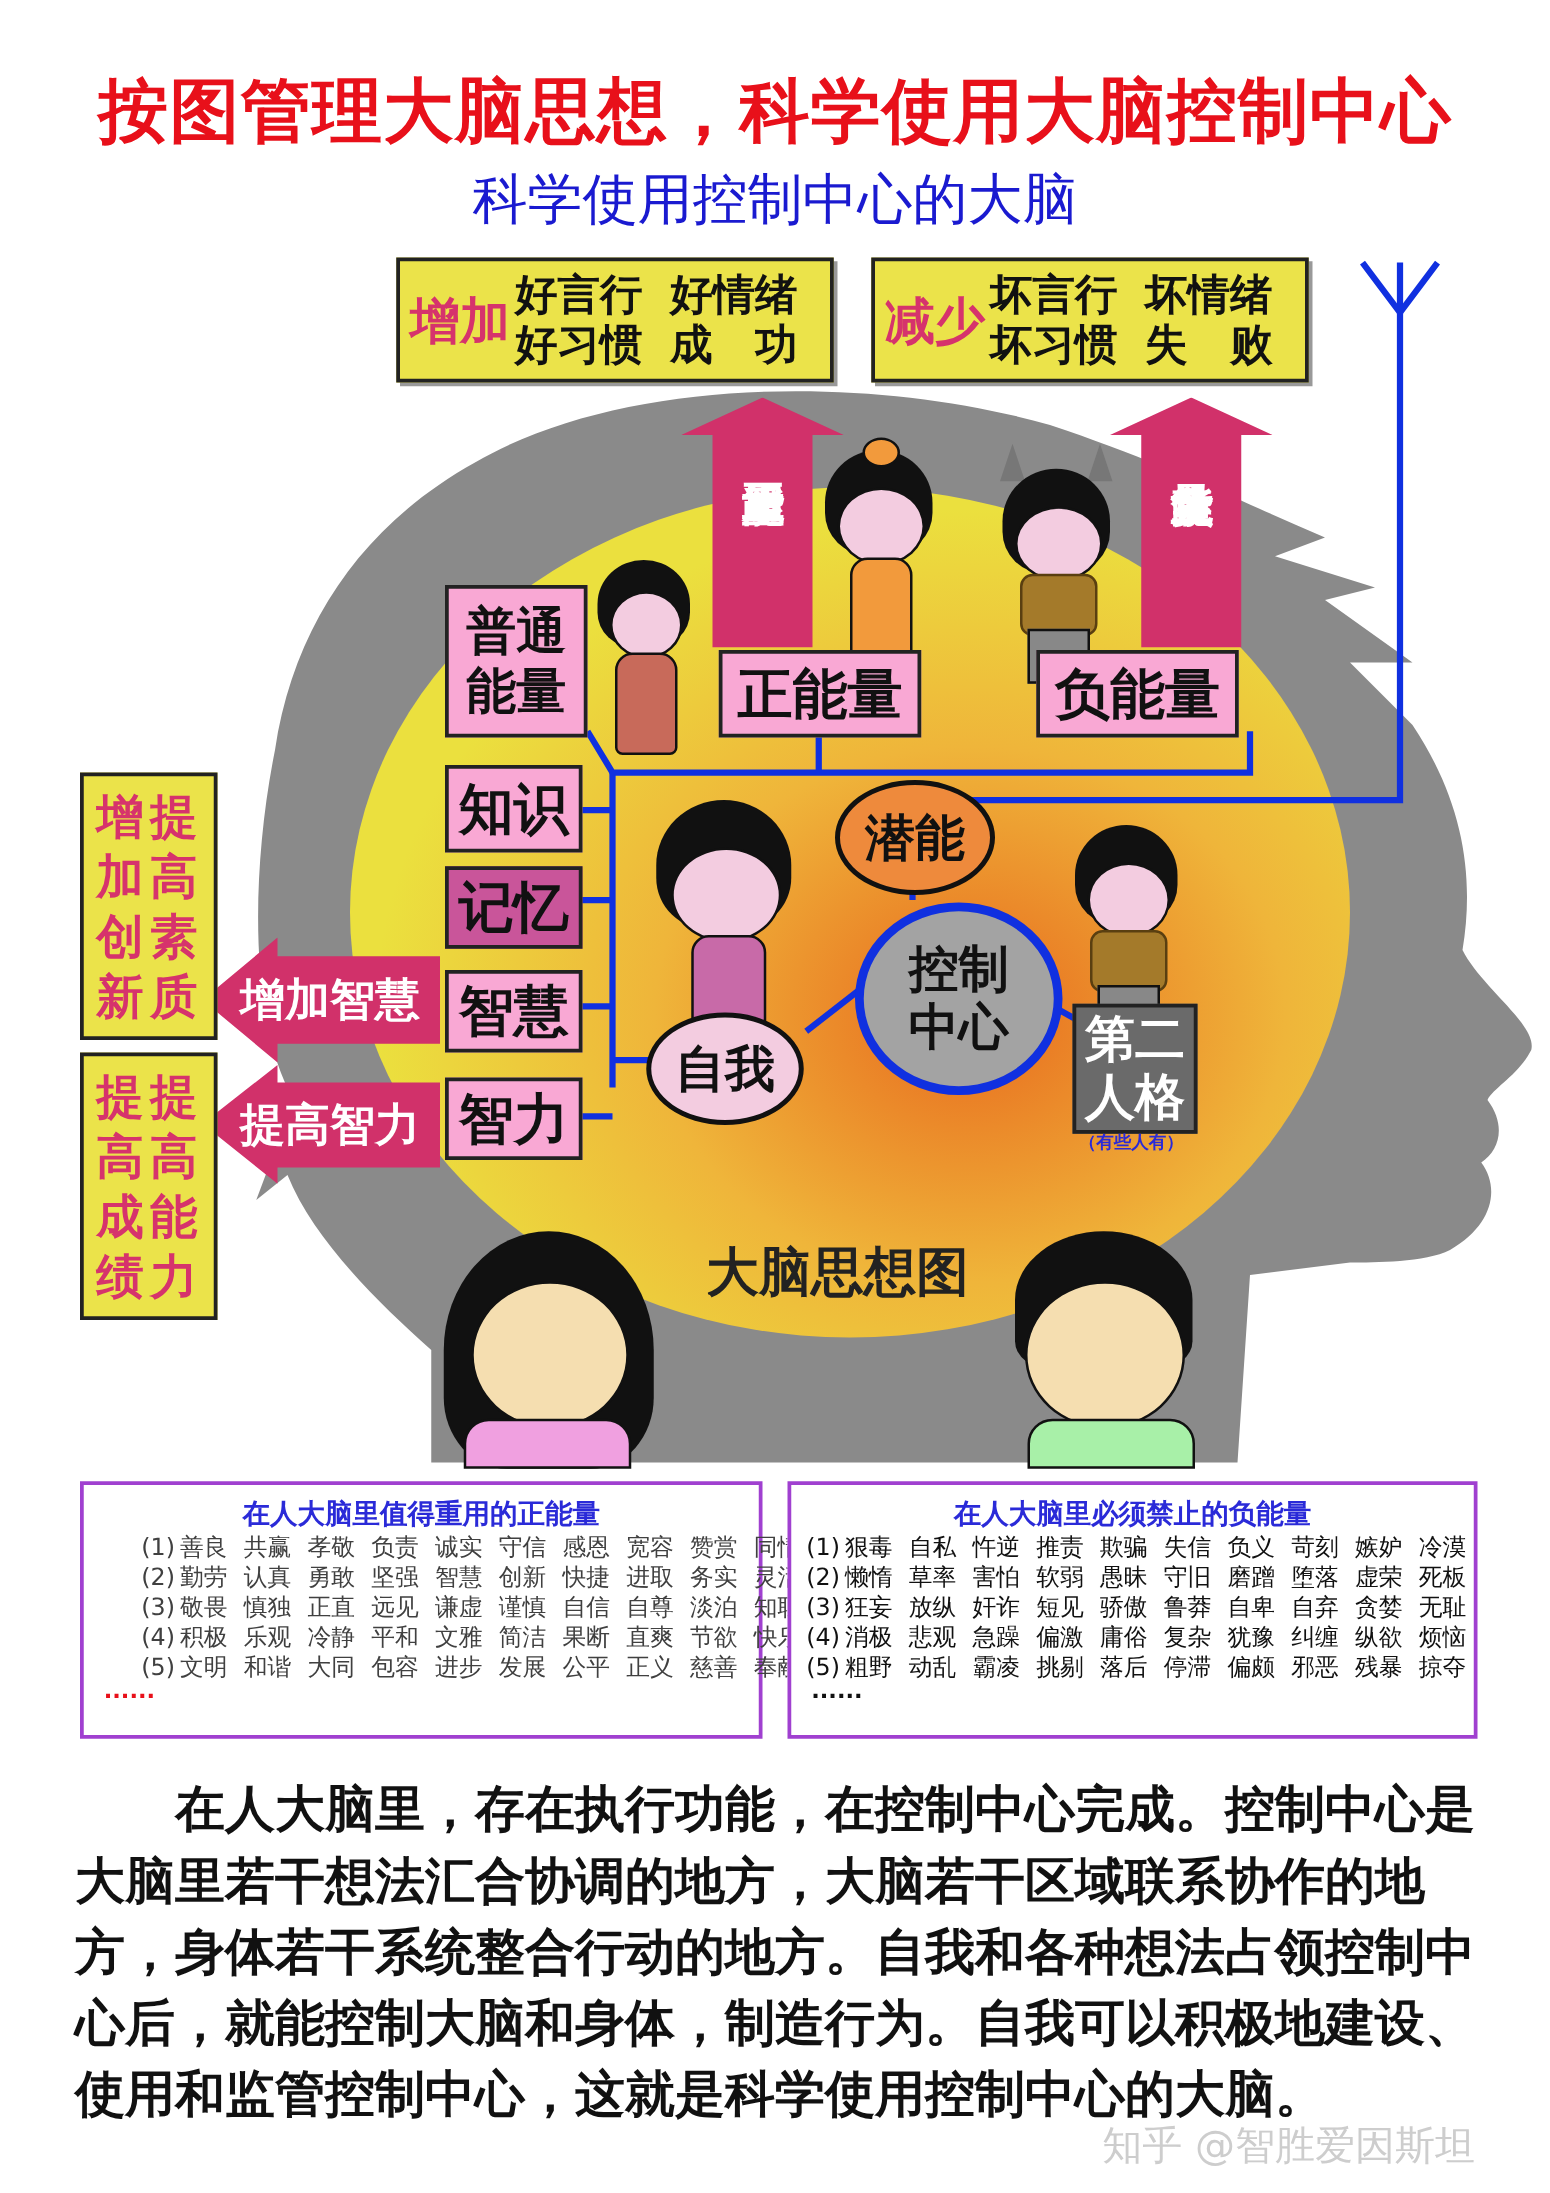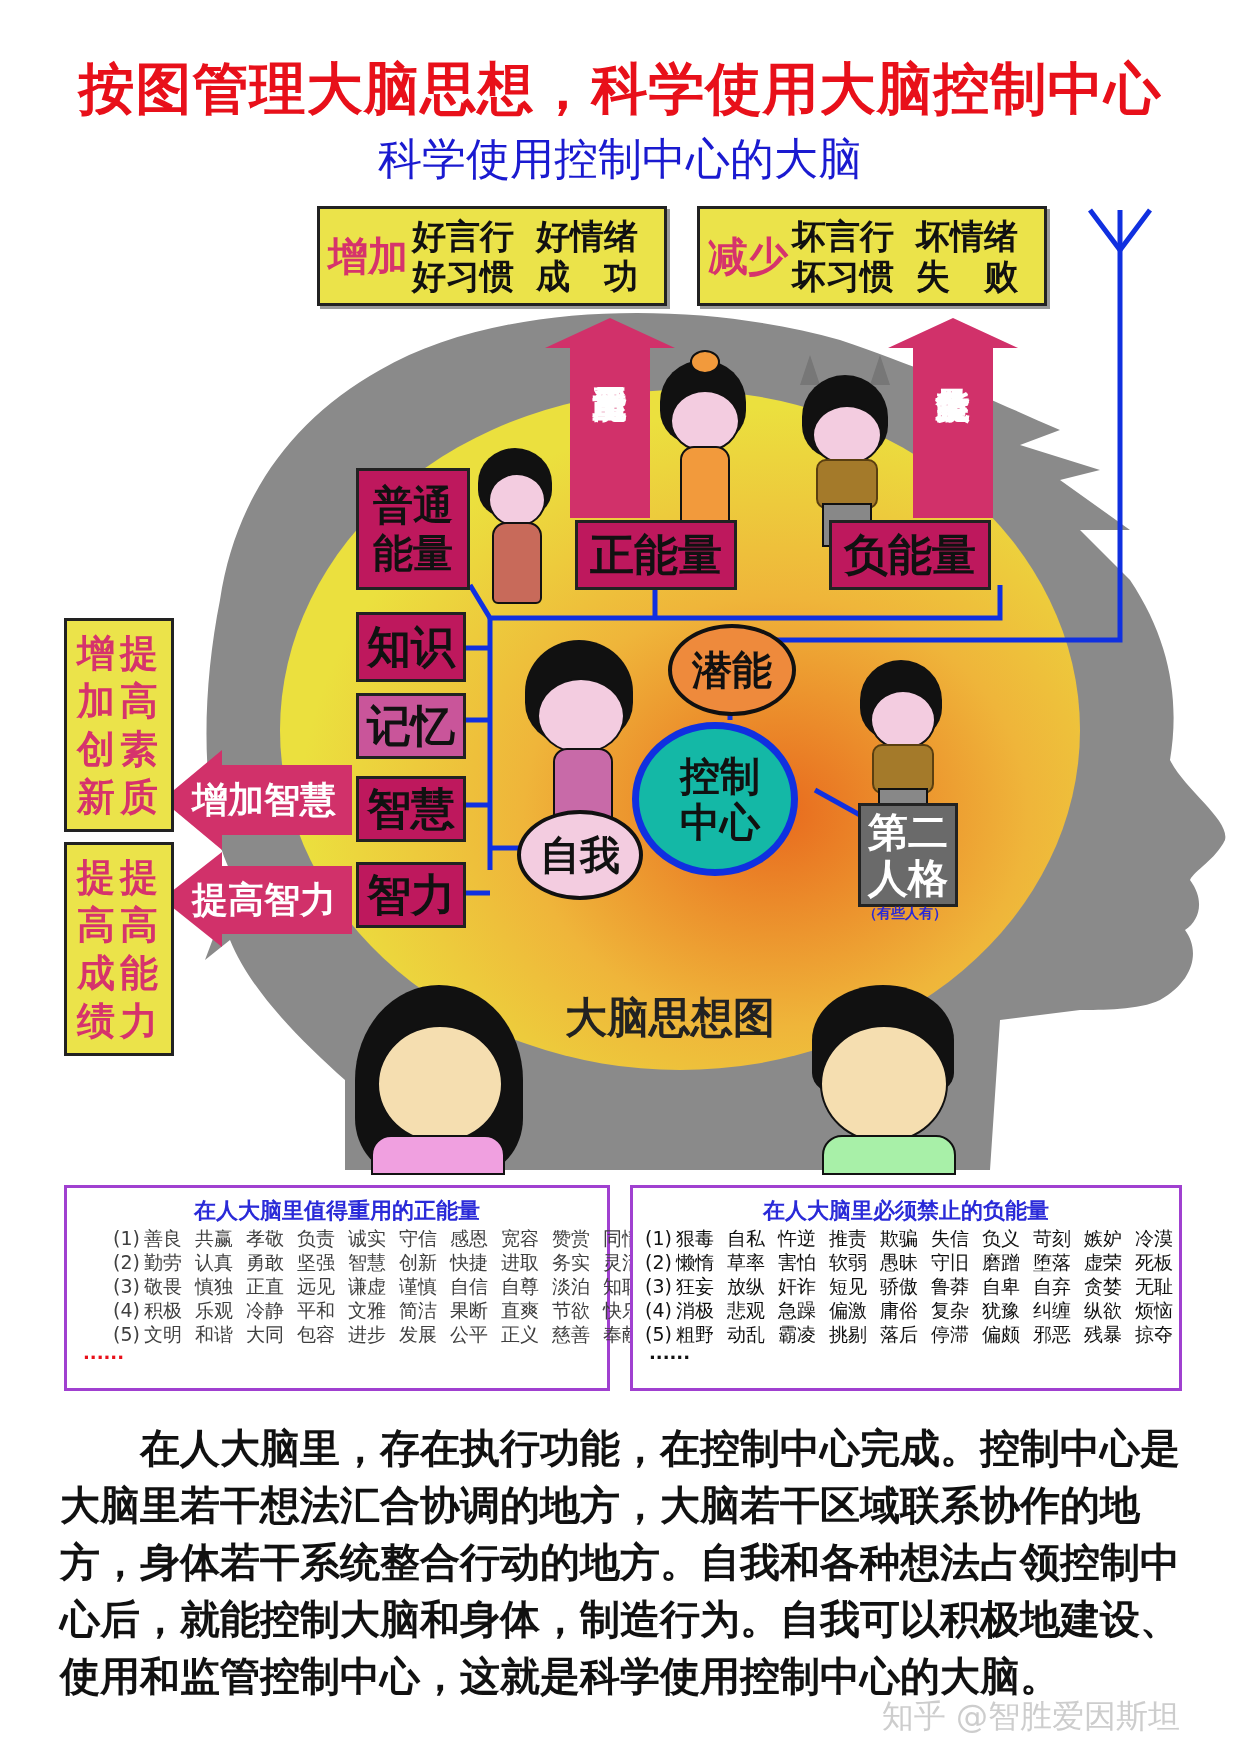--- a/index.html
+++ b/index.html
@@ -3,21 +3,21 @@
 <meta charset="utf-8">
 <style>
   html,body{margin:0;padding:0;background:#ffffff;}
   body{width:1240px;height:1754px;position:relative;overflow:hidden;font-family:"DejaVu Sans","Liberation Sans",sans-serif;}
   .abs{position:absolute;}
   .title{left:0;width:1240px;top:52px;text-align:center;color:#e8101a;font-size:56px;font-weight:bold;letter-spacing:1px;}
   .subtitle{left:0;width:1240px;top:130px;text-align:center;color:#1a1ad0;font-size:44px;font-weight:normal;}
   .ybox{background:#ebe34a;border:3px solid #222;box-shadow:3px 3px 0 #999;display:flex;align-items:center;}
   .ybox .verb{color:#d6336c;font-size:40px;font-weight:bold;margin:0 4px 0 8px;}
   .ybox .grid{display:grid;grid-template-columns:auto auto;column-gap:22px;row-gap:0;font-size:34px;font-weight:bold;color:#111;line-height:40px;}
-  .pbox{background:#be185d;border:3px solid #222;color:#111;font-weight:bold;display:flex;align-items:center;justify-content:center;text-align:center;}
+  .pbox{background:#f9a8d4;border:3px solid #222;color:#111;font-weight:bold;display:flex;align-items:center;justify-content:center;text-align:center;}
   .pbox.dark{background:#c9559a;}
   .side{background:#ebe34a;border:3px solid #222;color:#d6336c;font-weight:bold;font-size:38px;line-height:48px;display:grid;grid-template-columns:auto auto;padding:8px 10px;column-gap:2px;}
   .oval{border:4px solid #111;border-radius:50%;display:flex;align-items:center;justify-content:center;font-weight:bold;color:#111;}
   .uparrow{color:#fff;font-weight:bold;font-size:34px;line-height:38px;text-align:center;}
   .leftarrow{color:#fff;font-weight:bold;font-size:36px;display:flex;align-items:center;}
   .panel{border:3px solid #a040d0;background:#fff;}
   .panel .ph{color:#2a2ad8;font-weight:bold;font-size:22px;text-align:center;margin-top:8px;}
   .panel .row{font-size:19px;line-height:24px;white-space:nowrap;margin-left:12px;}
   .panel.pos .row{color:#404040;margin-left:46px;}
   .panel.neg .row{color:#111;}
@@ -174,21 +174,21 @@
     <span>高</span>
   <span>成</span>
     <span>能</span>
   <span>绩</span>
     <span>力</span>
 </div>
 
 <div class="abs oval" style="left:668px;top:624px;width:120px;height:84px;background:#ee8a3c;font-size:40px;">
   <span>潜能</span>
 </div>
-<div class="abs oval" style="left:632px;top:722px;width:152px;height:140px;background:#14b8a6;border:7px solid #1030e0;font-size:40px;line-height:46px;text-align:right;">
+<div class="abs oval" style="left:684px;top:722px;width:152px;height:140px;background:#a3a3a3;border:7px solid #1030e0;font-size:40px;line-height:46px;text-align:center;">
   <span style="width:90px;">控制中心</span>
 </div>
 <div class="abs oval" style="left:517px;top:810px;width:118px;height:82px;background:#f3cce0;font-size:40px;">
   <span>自我</span>
 </div>
 <div class="abs" style="left:858px;top:803px;width:94px;height:98px;background:#6a6a6a;border:3px solid #222;color:#fff;font-weight:bold;font-size:40px;line-height:46px;text-align:center;display:flex;align-items:center;justify-content:center;">
   <span style="width:86px;">第二人格</span>
 </div>
 <div class="abs" style="left:820px;top:905px;width:170px;text-align:center;color:#2a2ad8;font-weight:bold;font-size:14px;">（有些人有）</div>
 

